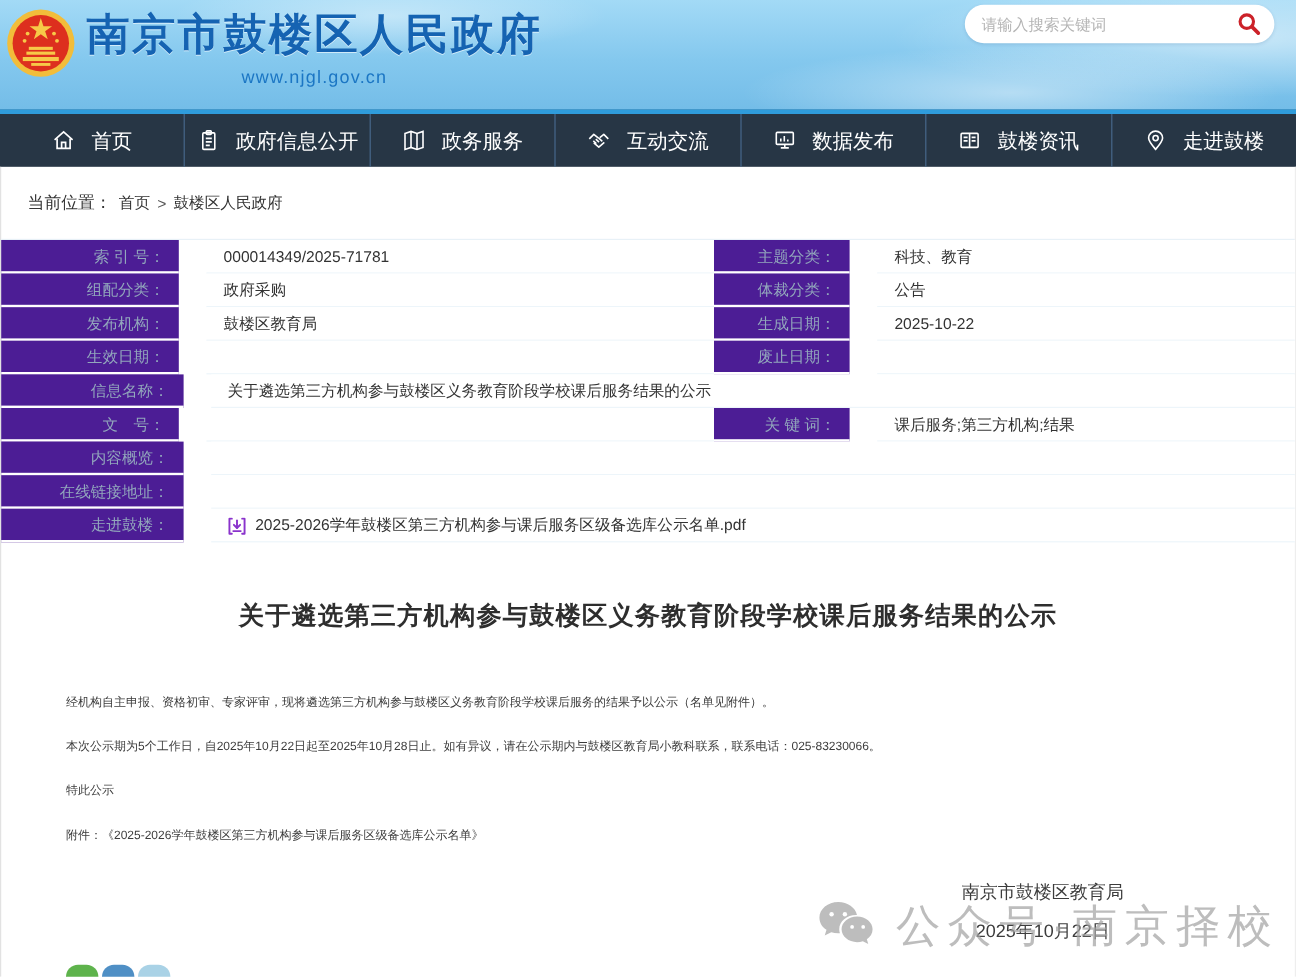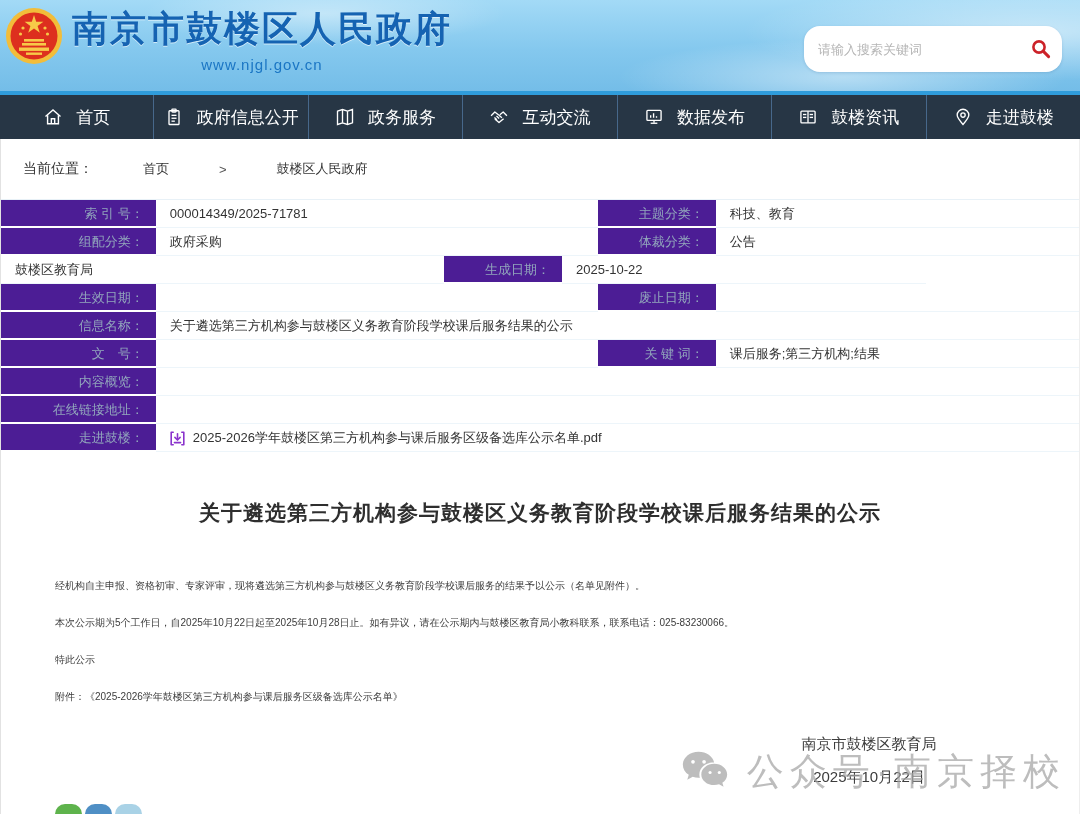--- a/index.html
+++ b/index.html
@@ -21,22 +21,22 @@
   .brand { display: flex; align-items: flex-start; padding: 5px 0 0 4px; }
   .emblem { width: 60px; height: 62px; flex: 0 0 auto; }
   .brand-text { margin-left: 8px; padding-top: 8px; }
   .site-name {
     font-size: 36px; font-weight: bold; color: #1563b2;
     letter-spacing: 2px; line-height: 32px;
     text-shadow: 0 1px 0 rgba(255,255,255,.6);
   }
   .site-url { font-size: 15px; color: #1b76c4; text-align: center; margin-top: 11px; letter-spacing: 1px; }
   .search-box {
-    position: absolute; right: 18px; top: 26px;
-    width: 258px; height: 46px; background: #fff;
+    position: absolute; right: 18px; top: 4px;
+    width: 258px; height: 32px; background: #fff;
     border-radius: 16px; display: flex; align-items: center;
     padding: 0 8px 0 14px; box-shadow: 0 1px 3px rgba(0,60,120,.15);
   }
   .search-input {
     flex: 1; border: none; outline: none; font-size: 13px;
     color: #333; background: transparent;
     font-family: "Liberation Sans", "DejaVu Sans", sans-serif;
   }
   .search-input::placeholder { color: #b5b5b5; }
   .search-btn { border: none; background: transparent; cursor: pointer; width: 26px; height: 26px; display: flex; align-items: center; justify-content: center; }
@@ -53,35 +53,35 @@
   }
   .nav-item:last-child { border-right: none; }
   .nav-ico { width: 20px; height: 20px; display: inline-flex; }
 
   
   .main { border-left: 1px solid #e2e2e2; border-right: 1px solid #eeeeee; min-height: 675px; }
 
   
   .breadcrumb {
     height: 60px; display: flex; align-items: center;
-    padding-left: 22px; font-size: 13px; color: #333; gap: 44px;
+    padding-left: 22px; font-size: 13px; color: #333;
   }
   .breadcrumb a { color: #333; text-decoration: none; }
   .crumb-sep { margin: 0 6px; color: #555; }
   .crumb-prefix { margin-right: 6px; font-size: 14px; }
 
   
   .meta-table { width: 100%; border-top: 1px solid #e8f1f7; font-size: 13px; }
   .mrow { display: flex; height: 28px; line-height: 27px; }
   .cell { height: 28px; overflow: hidden; white-space: nowrap; }
   .cell.label {
     background: #4c1d95; color: #92a7bc; text-align: right;
     padding-right: 12px; border-bottom: 2px solid #ffffff;
   }
-  .cell.value { color: #333; padding-left: 14px; border-bottom: 1px solid #edf5fa; background: #fff; }
+  .cell.value { color: #333; padding-left: 14px; border-bottom: 1px solid #edf5fa; background: #fff; margin-left: 23px; }
   .c-ll { width: 155px; }
   .c-lv { width: 443px; }
   .c-rl { width: 118px; }
   .c-rv { width: 364px; }
   .c-full { width: 925px; }
   .dl-cell { display: flex; align-items: center; gap: 8px; }
   .dl-link { color: #333; text-decoration: none; cursor: pointer; }
   .dl-ico { width: 15px; height: 15px; display: inline-flex; margin-top: 1px; }
 
   
@@ -239,20 +239,21 @@
       <div class="cell label c-rl">主题分类：</div>
       <div class="cell value c-rv">科技、教育</div>
     </div>
     <div class="mrow">
       <div class="cell label c-ll">组配分类：</div>
       <div class="cell value c-lv">政府采购</div>
       <div class="cell label c-rl">体裁分类：</div>
       <div class="cell value c-rv">公告</div>
     </div>
     <div class="mrow">
+      <div class="cell label c-ll">发布机构：</div>
       <div class="cell value c-lv">鼓楼区教育局</div>
       <div class="cell label c-rl">生成日期：</div>
       <div class="cell value c-rv">2025-10-22</div>
     </div>
     <div class="mrow">
       <div class="cell label c-ll">生效日期：</div>
       <div class="cell value c-lv"></div>
       <div class="cell label c-rl">废止日期：</div>
       <div class="cell value c-rv"></div>
     </div>

